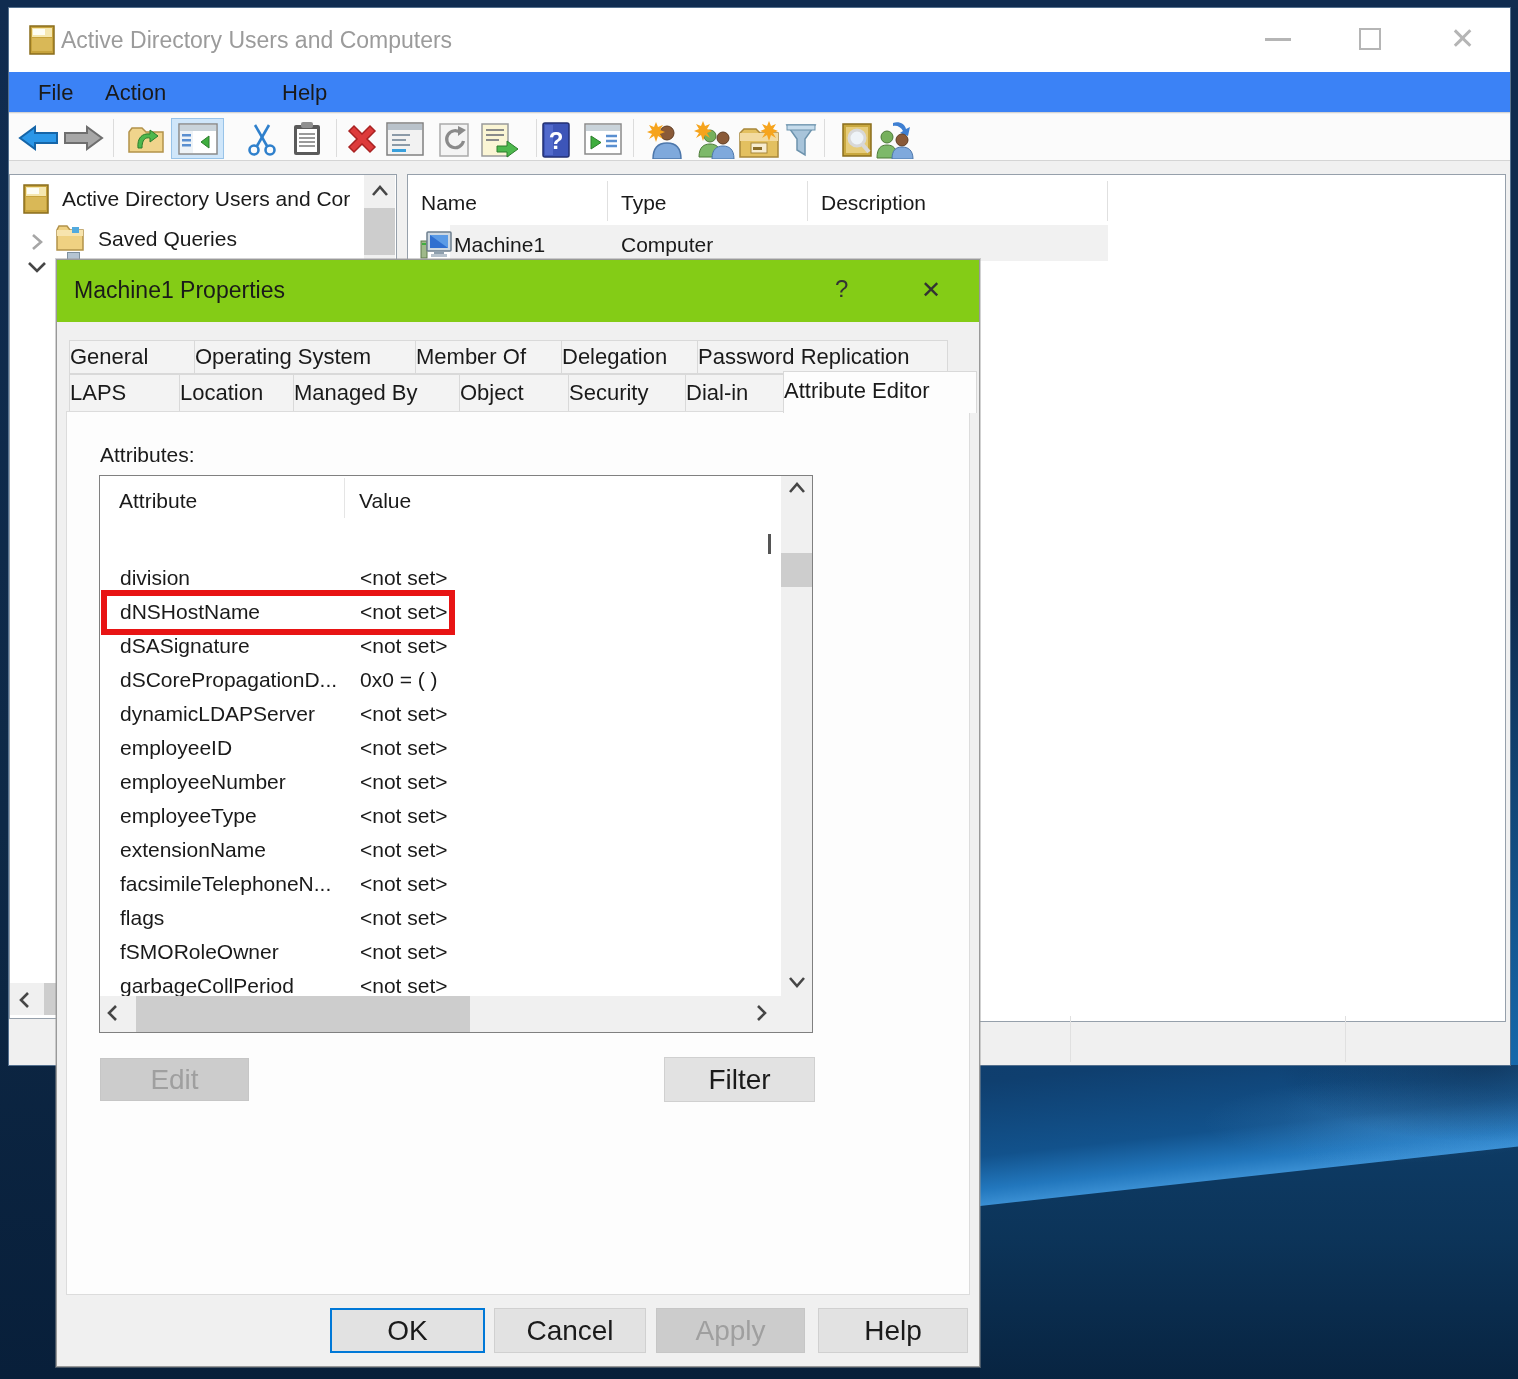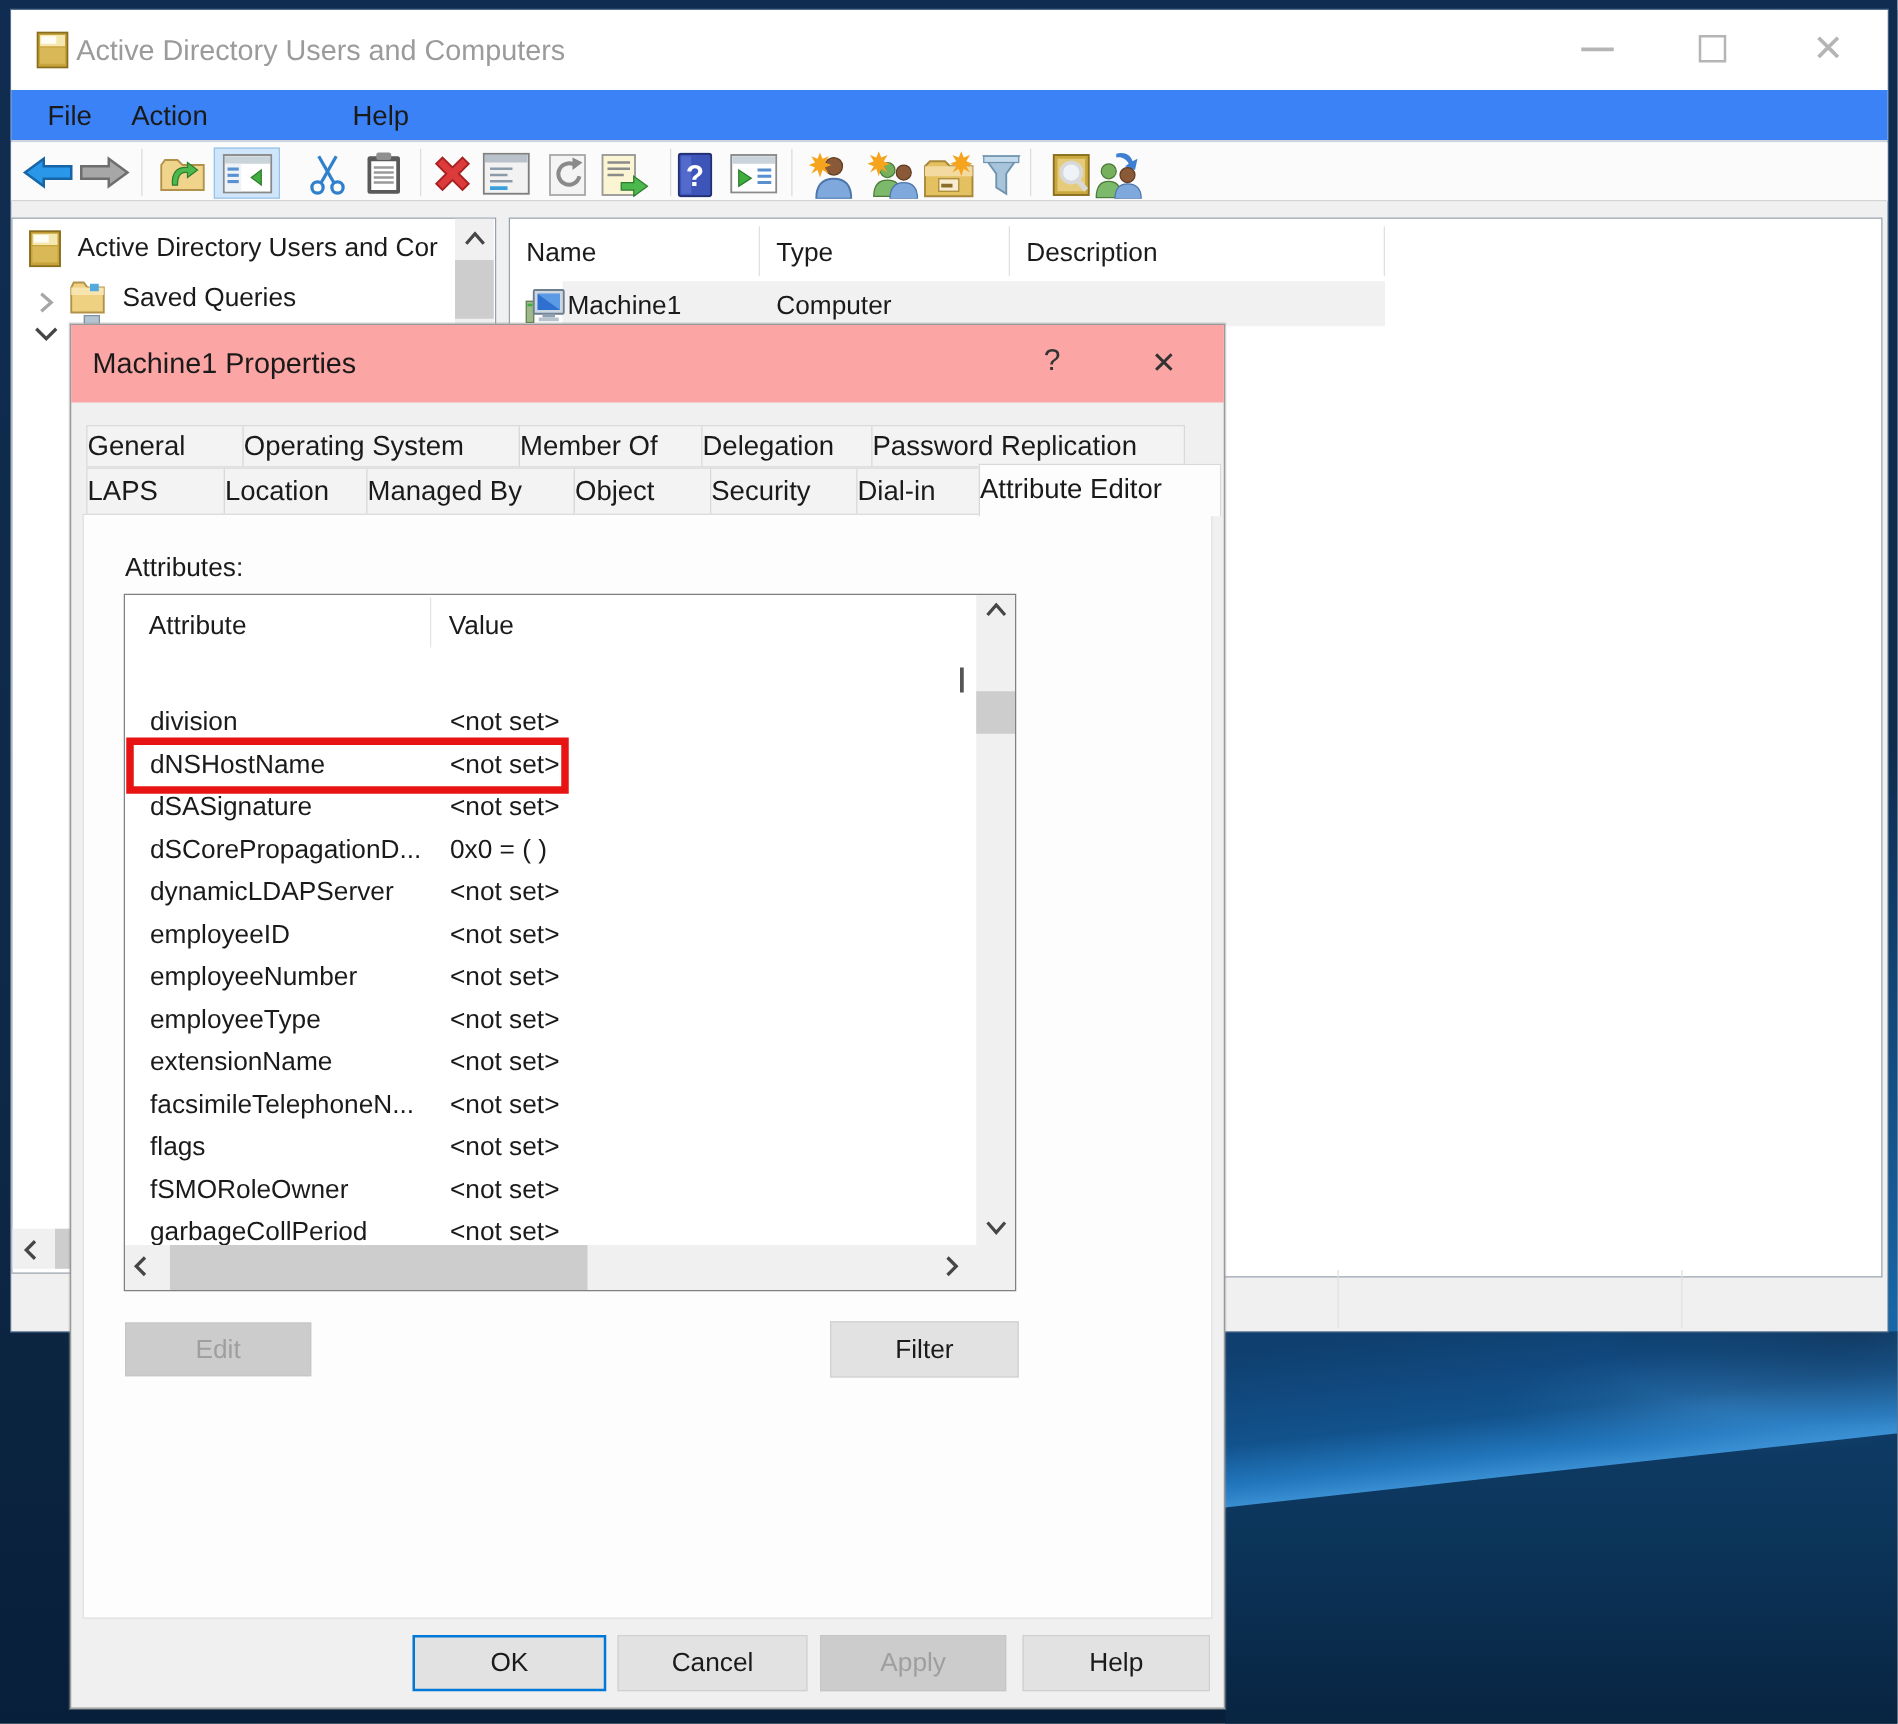--- a/index.html
+++ b/index.html
@@ -32,29 +32,29 @@
 
   #treepane { position:absolute; left:0px; top:166px; width:388px; height:845px; background:#fff; border:1px solid #96a0ab; }
   #rightpane { position:absolute; left:398px; top:166px; width:1099px; height:848px; background:#fff; border:1px solid #96a0ab; }
 
   .chev { stroke:#464646; stroke-width:2.6; fill:none; }
   .sbtrack { background:#f0f0f0; position:absolute; }
   .sbthumb { background:#cdcdcd; position:absolute; }
 
   
   #dlg { left:56px; top:259px; width:924px; height:1108px; background:#f0f0f0; border:1px solid #999; box-shadow:0 0 0 1px rgba(153,153,153,.45); z-index:10; }
-  #dlgtitle { position:absolute; left:0; top:0; width:100%; height:62px; background:#fca5a5; }
+  #dlgtitle { position:absolute; left:0; top:0; width:100%; height:62px; background:#84cc16; }
   .tab { position:absolute; border:1px solid #d9d9d9; background:#f3f3f3; text-align:left; font-size:22px; }
   #page { position:absolute; left:9px; top:151px; width:904px; height:884px; background:#fdfdfd; border:1px solid #dcdcdc; }
   #listbox { position:absolute; left:42px; top:215px; width:714px; height:558px; background:#fff; border:1px solid #808080; z-index:2; }
   .lrow { position:absolute; left:1px; width:650px; height:34px; font-size:21px; line-height:34px; }
   .lattr { position:absolute; left:19px; }
   .lval  { position:absolute; left:259px; }
   #redrect { position:absolute; left:44px; top:330px; width:354px; height:45px; border:6px solid #e81414; z-index:6; }
-  .btn { position:absolute; background:#e2e2e2; border:1px solid #d0d0d0; text-align:center; font-size:21px; }
+  .btn { position:absolute; background:#e2e2e2; border:1px solid #d0d0d0; text-align:center; font-size:28px; }
   .btn.dis { background:#cccccc; border-color:#c6c6c6; color:#9f9f9f; }
 </style>
 </head>
 <body>
 
 <div id="wallR" class="abs">
     <div class="bright"></div>
     <div class="glow"></div>
   </div>
 <div id="rstrip" class="abs"></div>

